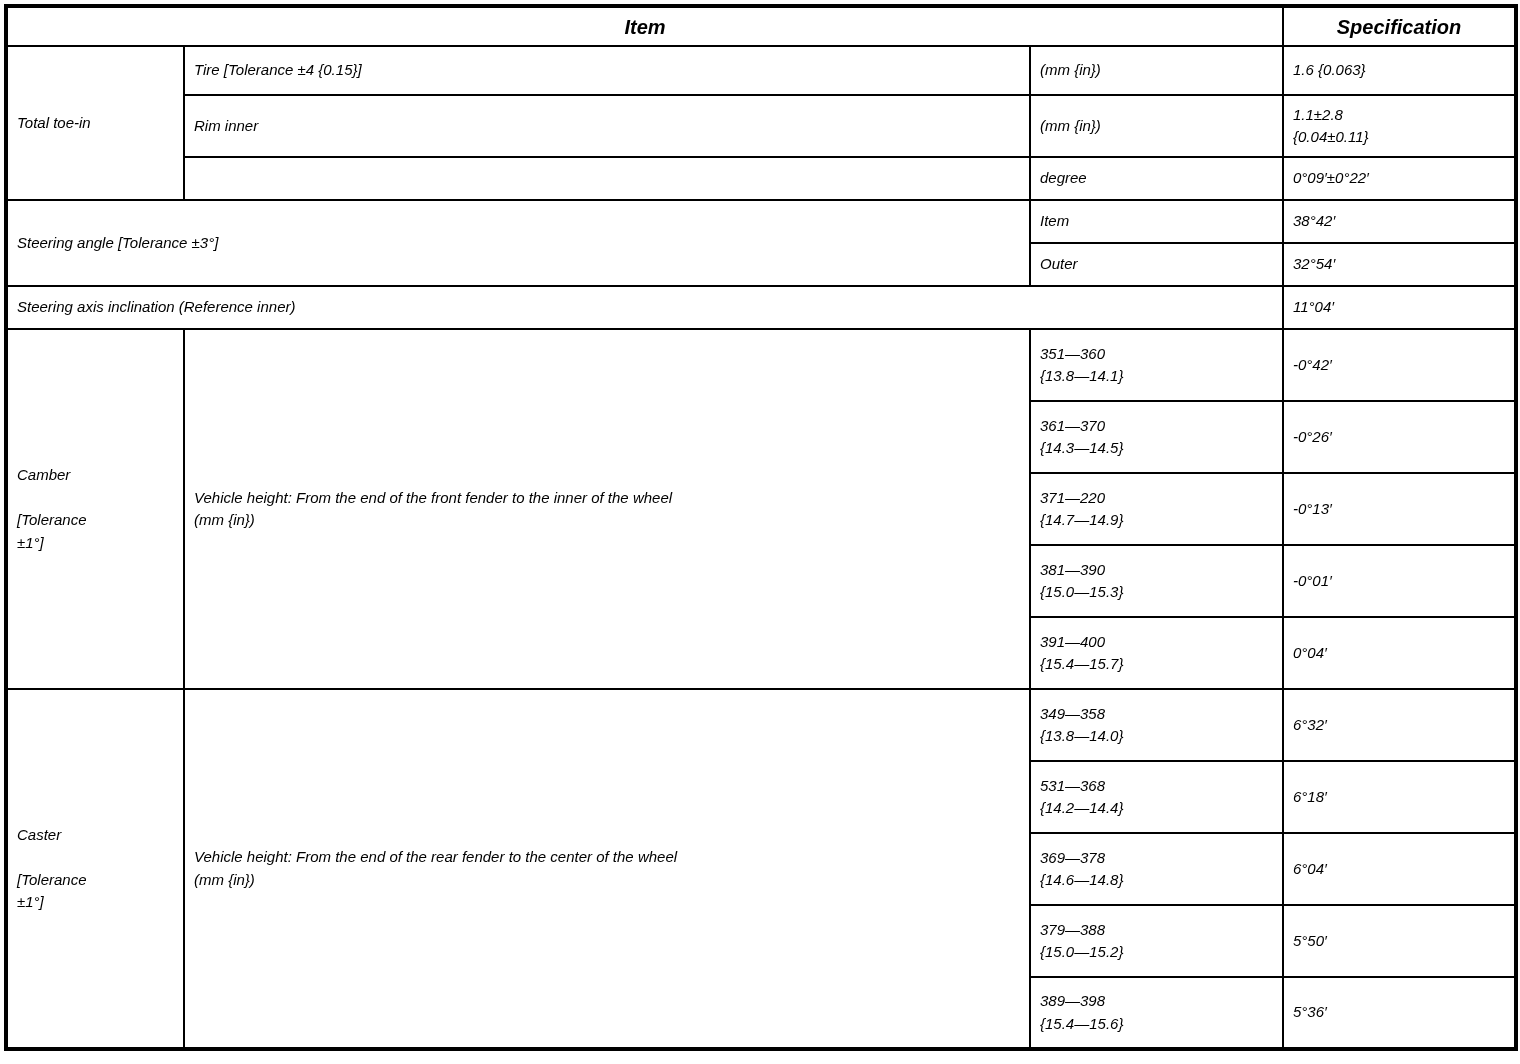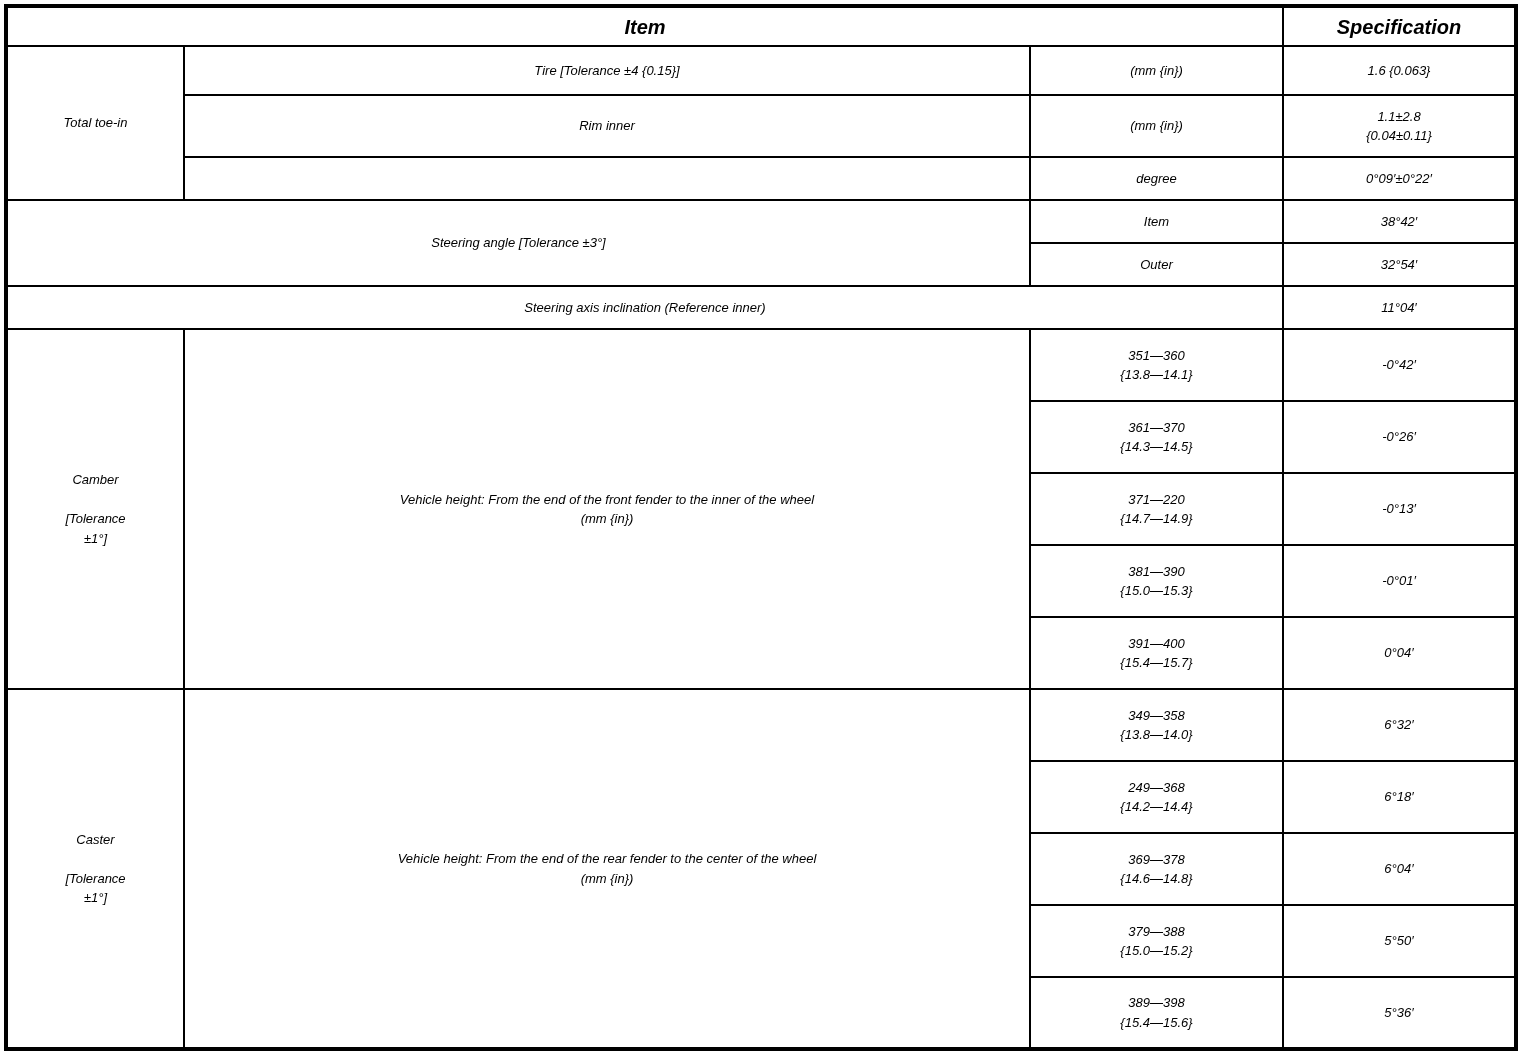--- a/index.html
+++ b/index.html
@@ -19,24 +19,24 @@
   table.spec-table {
     border-collapse: collapse;
     table-layout: fixed;
     width: 1510px;
     border: 4px solid #000;
   }
   table.spec-table th,
   table.spec-table td {
     border: 2px solid #000;
     padding: 3px 9px;
-    font-size: 13px;
+    font-size: 15px;
     line-height: 1.5;
     vertical-align: middle;
-    text-align: center;
+    text-align: left;
     white-space: pre-line;
     overflow: hidden;
     box-sizing: border-box;
   }
   table.spec-table th {
     font-weight: bold;
     text-align: center;
     font-size: 20px;
   }
   tr.h-hdr  { height: 40px; }
@@ -133,21 +133,21 @@
 
 [Tolerance
 ±1°]</td>
       <td rowspan="5">Vehicle height: From the end of the rear fender to the center of the wheel
 (mm {in})</td>
       <td>349—358
 {13.8—14.0}</td>
       <td>6°32′</td>
     </tr>
     <tr class="h-lg">
-      <td>249—368
+      <td>531—368
 {14.2—14.4}</td>
       <td>6°18′</td>
     </tr>
     <tr class="h-lg">
       <td>369—378
 {14.6—14.8}</td>
       <td>6°04′</td>
     </tr>
     <tr class="h-lg">
       <td>379—388

